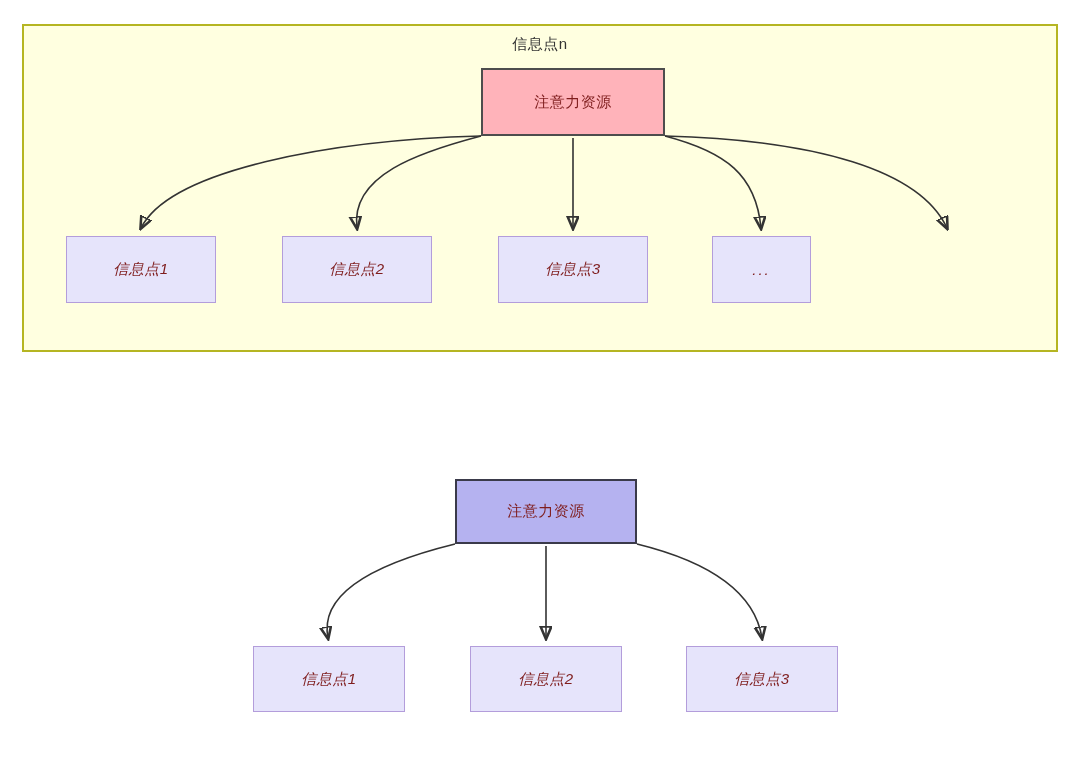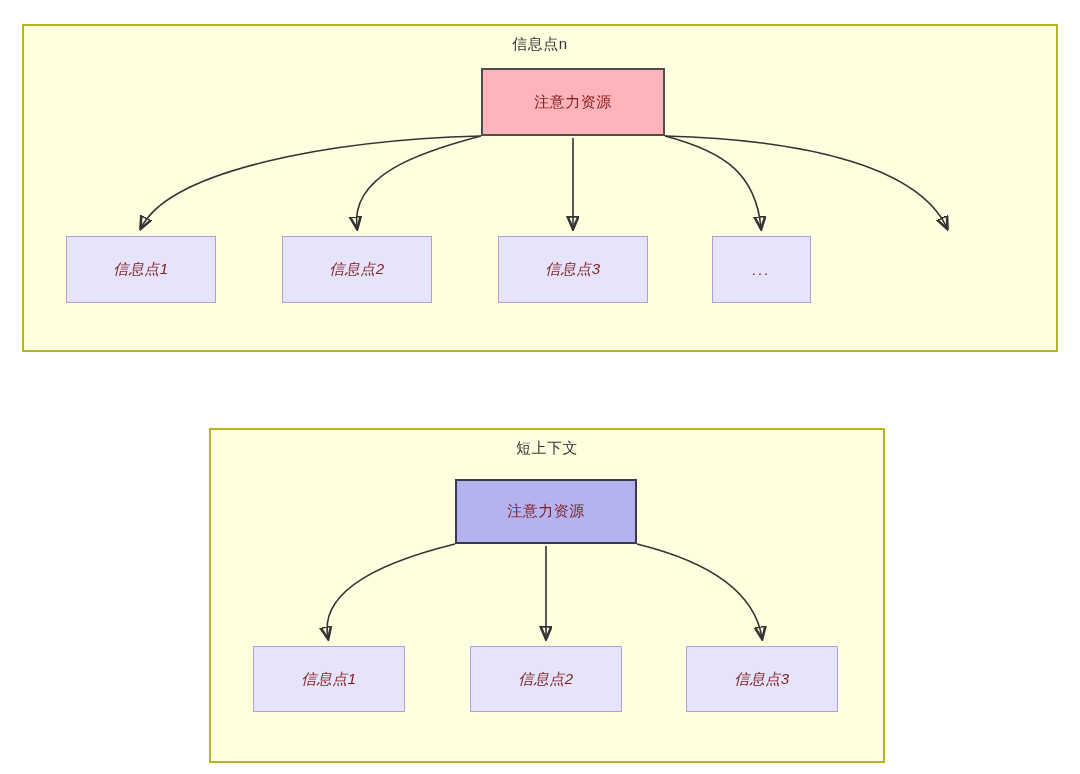--- a/index.html
+++ b/index.html
@@ -132,23 +132,20 @@
 
   <div class="node node-info" style="left:498px; top:236px; width:150px; height:67px;">
     <span>信息点3</span>
   </div>
 
   <div class="node node-info" style="left:712px; top:236px; width:99px; height:67px;">
     <span class="ellipsis-text">...</span>
   </div>
 
 
-  <div class="group-box" id="group-short">
-    <div class="group-title">短上下文</div>
-  </div>
 
   <svg class="edges">
     <defs>
       <marker id="arrow-short" markerWidth="9" markerHeight="9" refX="7.2" refY="4" orient="auto" markerUnits="strokeWidth">
         <path d="M0,0.6 L8,4 L0,7.4 z" fill="#333333" stroke="none"></path>
       </marker>
     </defs>
     <path d="M455,544 C 390,560 318,588 328,638" marker-end="url(#arrow-short)"></path>
     <line x1="546" y1="546" x2="546" y2="638" marker-end="url(#arrow-short)"></line>
     <path d="M637,544 C 702,560 754,588 762,638" marker-end="url(#arrow-short)"></path>

